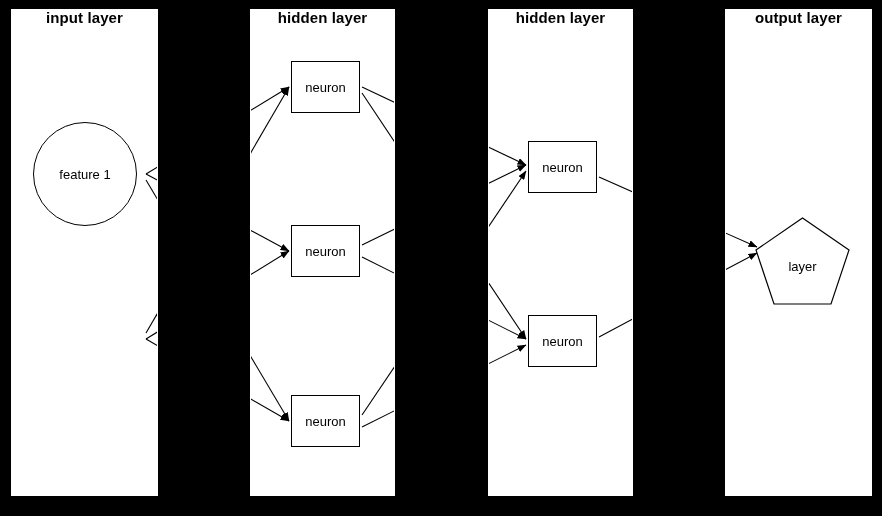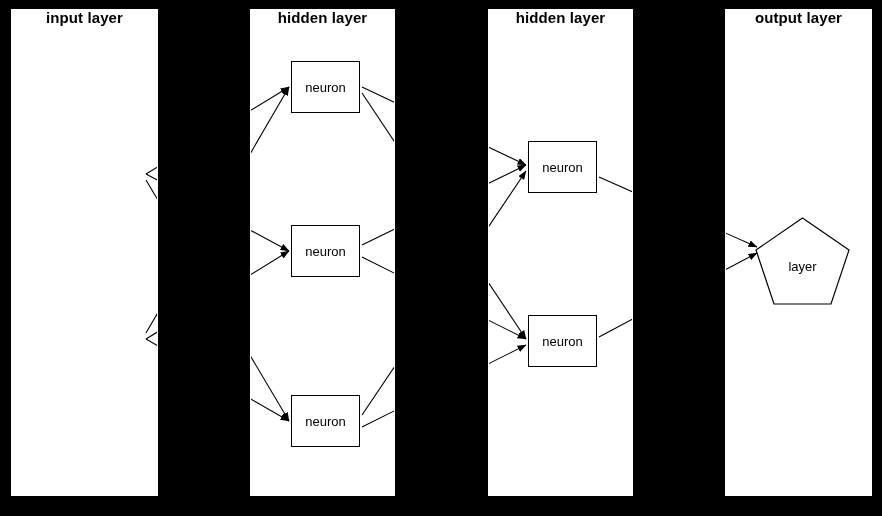--- a/index.html
+++ b/index.html
@@ -190,20 +190,21 @@
       <line x1="599" y1="177" x2="757" y2="247" marker-end="url(#arrow)"></line>
       <line x1="599" y1="337" x2="757" y2="253" marker-end="url(#arrow)"></line>
     </g>
   </svg>
 
   <div class="panel-title" style="left:11px; top:9px; width:147px;">input layer</div>
   <div class="panel-title" style="left:250px; top:9px; width:145px;">hidden layer</div>
   <div class="panel-title" style="left:488px; top:9px; width:145px;">hidden layer</div>
   <div class="panel-title" style="left:725px; top:9px; width:147px;">output layer</div>
 
+  <div class="node circle" style="left:33px; top:122px; width:104px; height:104px;">feature 1</div>
 
   <div class="node rect" style="left:291px; top:61px; width:69px; height:52px;">neuron</div>
   <div class="node rect" style="left:291px; top:225px; width:69px; height:52px;">neuron</div>
   <div class="node rect" style="left:291px; top:395px; width:69px; height:52px;">neuron</div>
 
   <div class="node rect" style="left:528px; top:141px; width:69px; height:52px;">neuron</div>
   <div class="node rect" style="left:528px; top:315px; width:69px; height:52px;">neuron</div>
 
   <div class="penta-wrap" style="left:755px; top:217px; width:95px; height:89px;">
     <svg width="95" height="89" viewBox="0 0 95 89">

